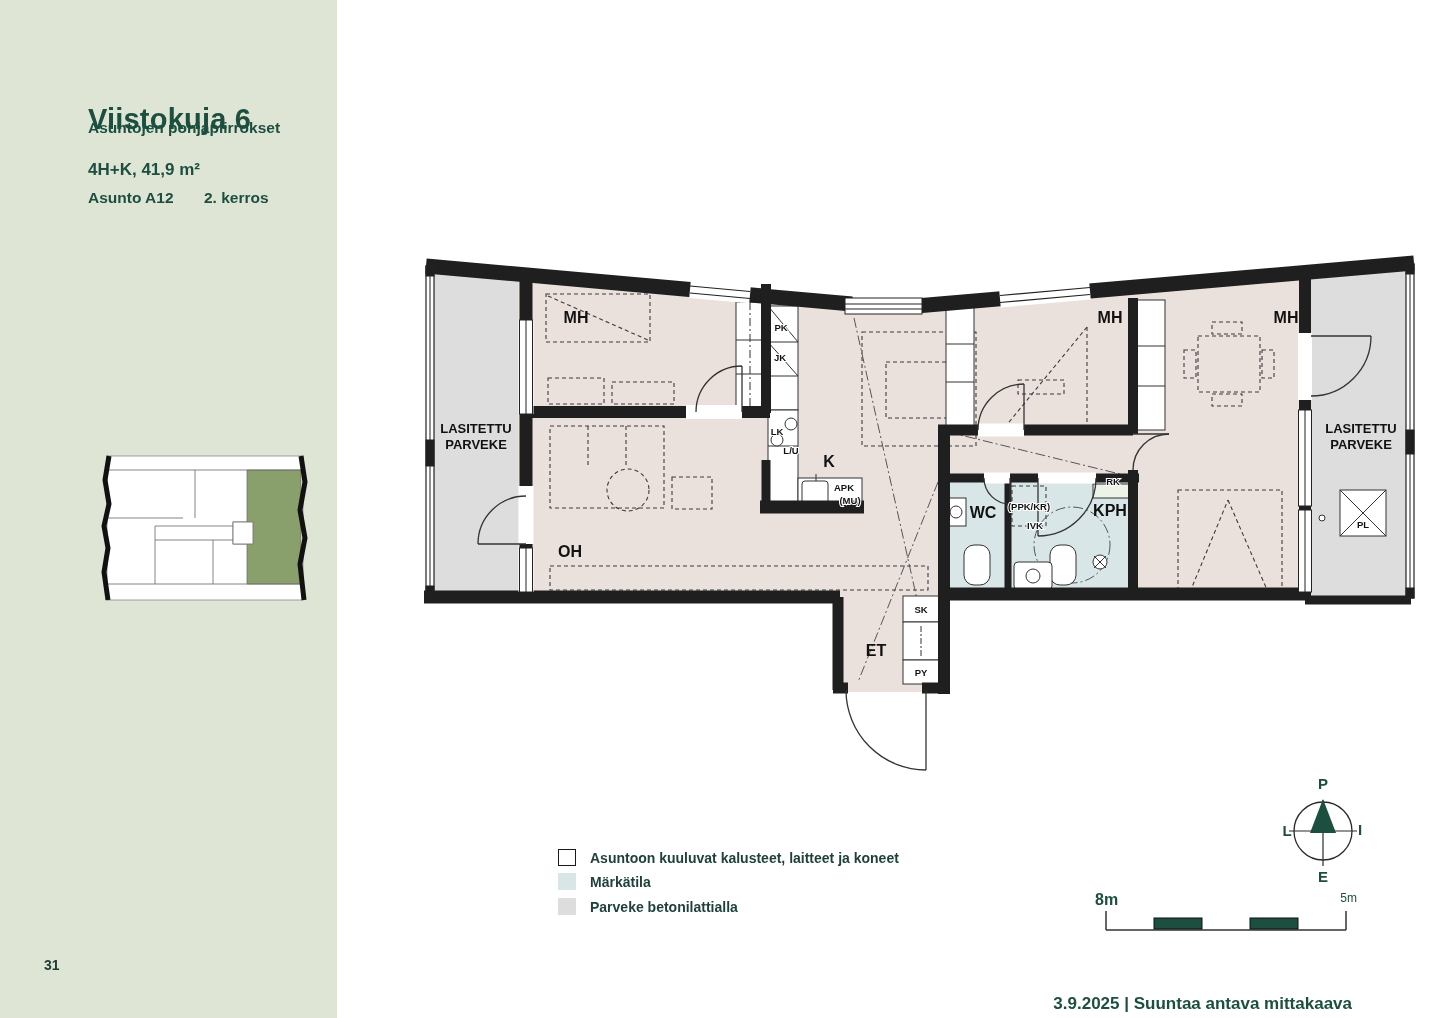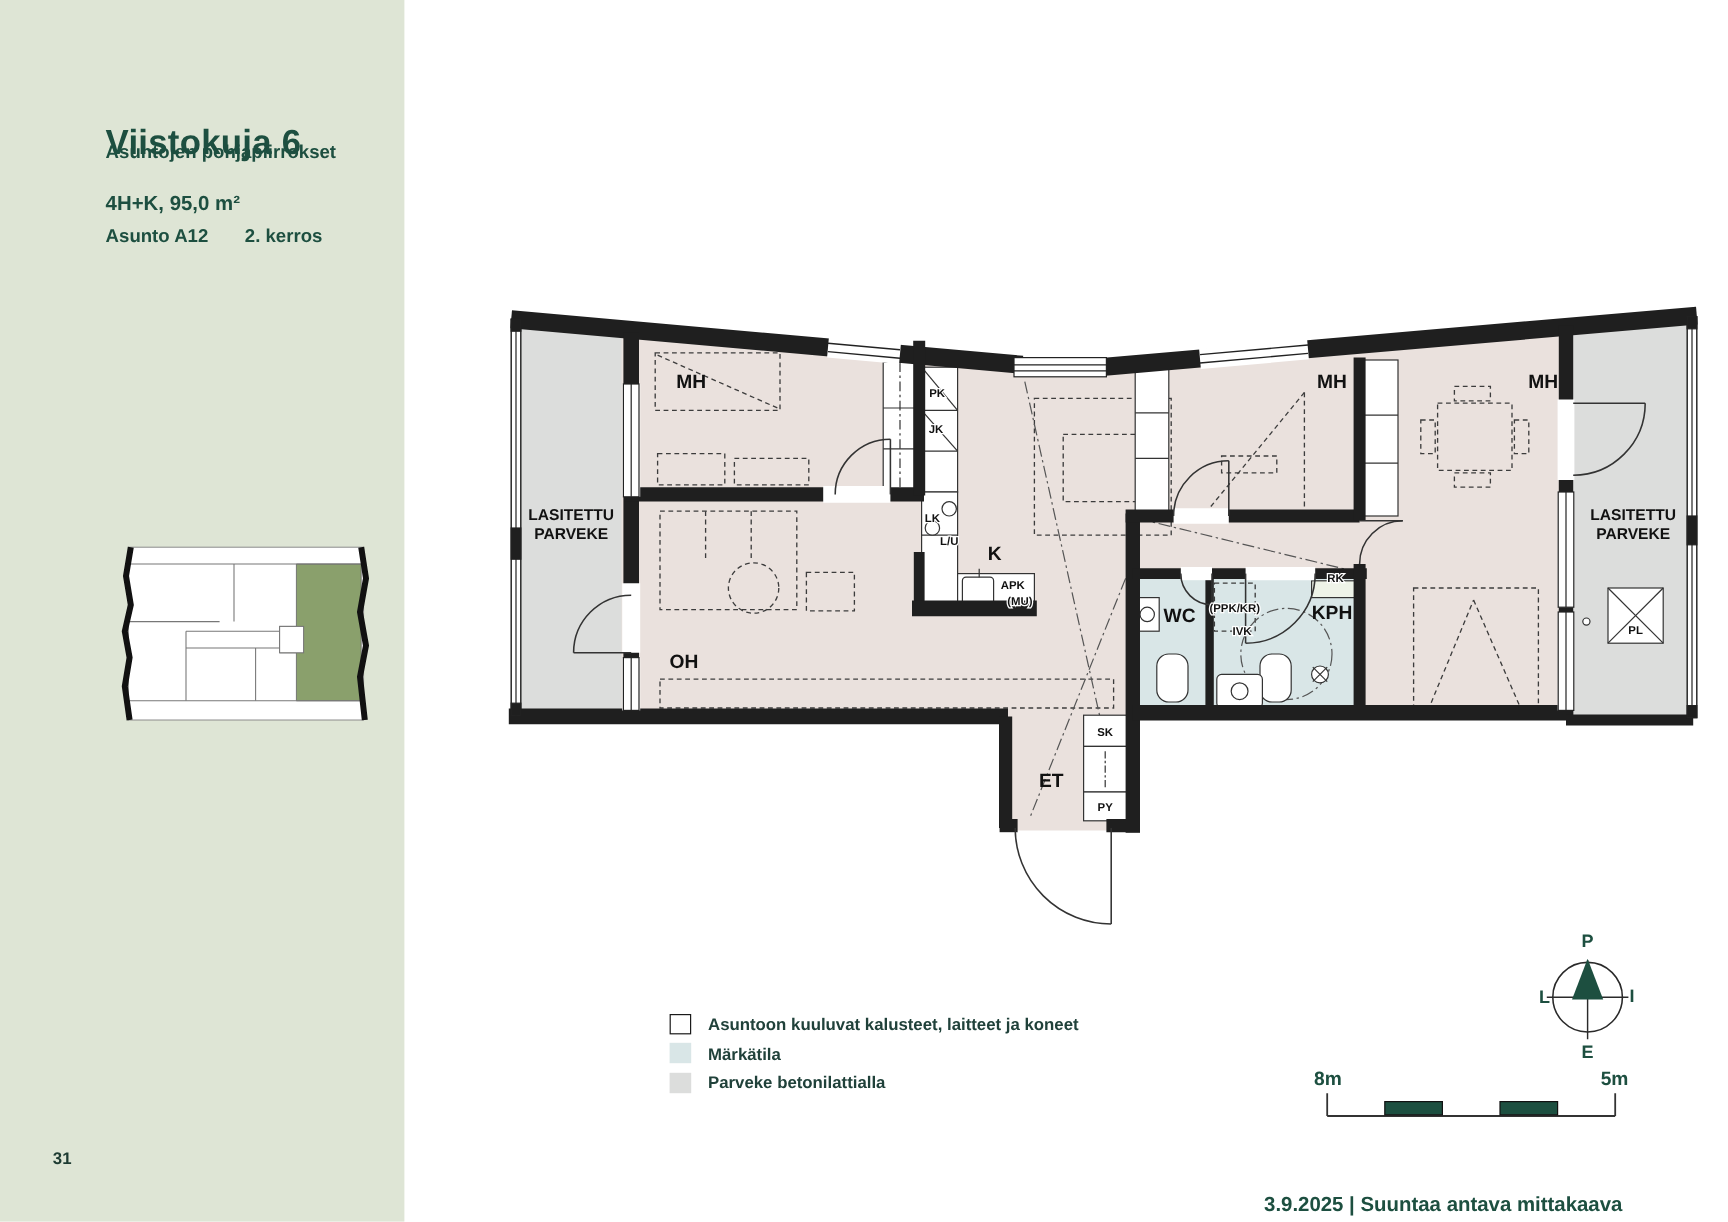--- a/index.html
+++ b/index.html
@@ -10,44 +10,44 @@
   .title{position:absolute;left:88px;top:84px;font-size:29px;font-weight:700;color:#1d4f40;letter-spacing:.2px;}
   .subtitle{position:absolute;left:88px;top:119px;font-size:15.5px;font-weight:700;color:#1d4f40;}
   .apt-type{position:absolute;left:88px;top:160px;font-size:17px;font-weight:700;color:#1d4f40;}
   .apt-row{position:absolute;left:88px;top:189px;font-size:15.5px;font-weight:700;color:#1d4f40;}
   .apt-row .apt-id{display:inline-block;width:116px;}
   .keyplan{position:absolute;left:95px;top:448px;}
   .page-number{position:absolute;left:44px;top:957px;font-size:14px;font-weight:700;color:#1d3b32;}
   
   .floorplan{position:absolute;left:395px;top:0;}
   .legend{position:absolute;left:558px;top:841px;}
-  .legend-row{display:flex;align-items:center;height:24.5px;}
+  .legend-row{display:flex;align-items:flex-end;height:24.5px;}
   .swatch{width:18px;height:17px;box-sizing:border-box;margin-right:14px;}
   .swatch.outlined{border:1.6px solid #1a1a1a;background:#fff;}
   .legend-label{font-size:14px;font-weight:600;color:#20413a;}
   .scalebar{position:absolute;left:1095px;top:891px;width:262px;height:45px;}
   .scalebar .s0{position:absolute;left:0;top:0;font-size:16px;font-weight:600;color:#1d4f40;}
-  .scalebar .s5{position:absolute;right:0;top:0;font-size:16px;font-weight:700;color:#1d4f40;}
+  .scalebar .s5{position:absolute;right:0;top:0;font-size:12px;font-weight:400;color:#1d4f40;}
   .compass{position:absolute;left:1283px;top:776px;}
   .datenote{position:absolute;right:88px;top:958px;font-size:17px;font-weight:700;color:#1d4f40;margin-top:36px;}
   text{font-family:"Liberation Sans",sans-serif;}
   .room-lbl{font-size:16px;font-weight:700;fill:#111;}
   .balc-lbl{font-size:13px;font-weight:700;fill:#111;}
   .fix-lbl{font-size:9.5px;font-weight:700;fill:#111;paint-order:stroke;stroke:#ffffff;stroke-width:2px;}
   .cmp-lbl{font-size:15px;font-weight:700;fill:#1d4f40;}
 </style>
 </head>
 <body>
 
 <div class="page">
 
   <aside class="sidebar">
     <h1 class="title">Viistokuja 6</h1>
     <div class="subtitle">Asuntojen pohjapiirrokset</div>
-    <div class="apt-type">4H+K, 95,0 m²</div>
+    <div class="apt-type">4H+K, 41,9 m²</div>
     <div class="apt-row">
       <span class="apt-id">Asunto A12</span><span>2. kerros</span>
     </div>
 
     <svg class="keyplan" width="222" height="160" viewBox="0 0 222 160">
       <rect x="12" y="8" width="196" height="144" fill="#ffffff" stroke="#888" stroke-width="0.8"></rect>
       <polygon points="152,22 206,22 206,136 152,136 152,96 138,96 138,74 152,74" fill="#8aa06c" stroke="#666" stroke-width="0.7"></polygon>
       <g stroke="#777" stroke-width="0.9" fill="none">
         <line x1="12" y1="22" x2="208" y2="22"></line>
         <line x1="12" y1="136" x2="208" y2="136"></line>

